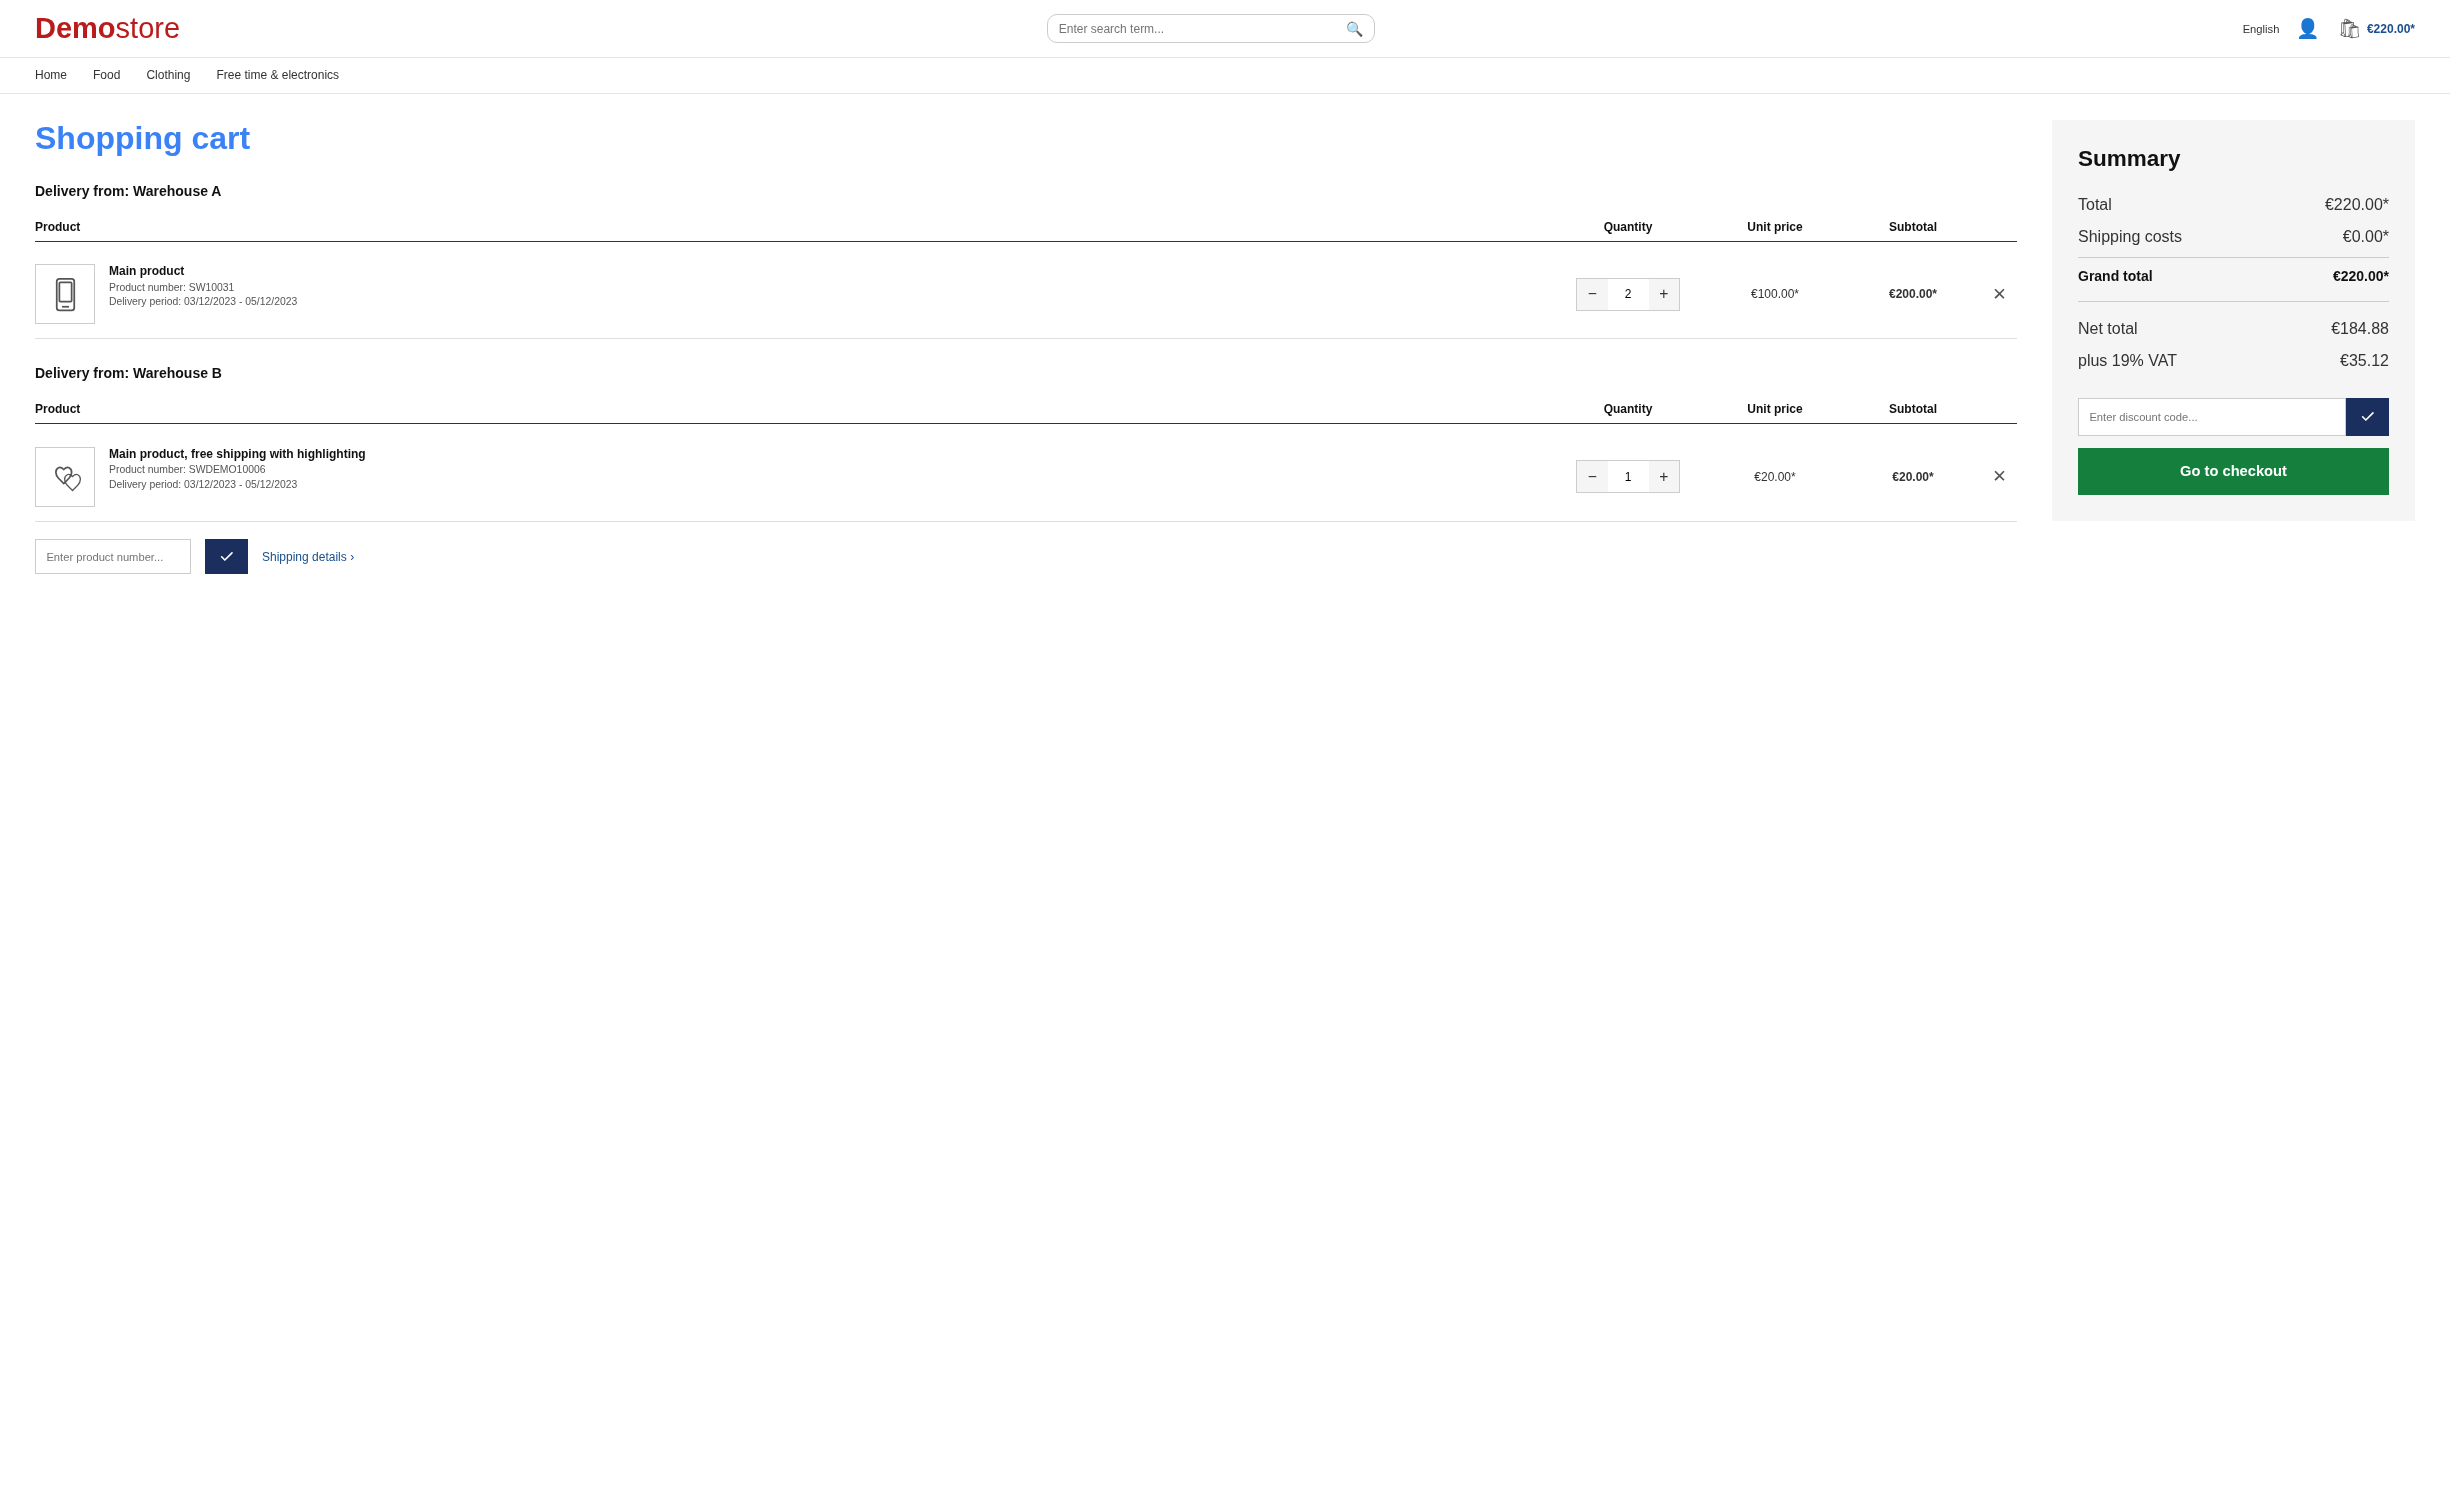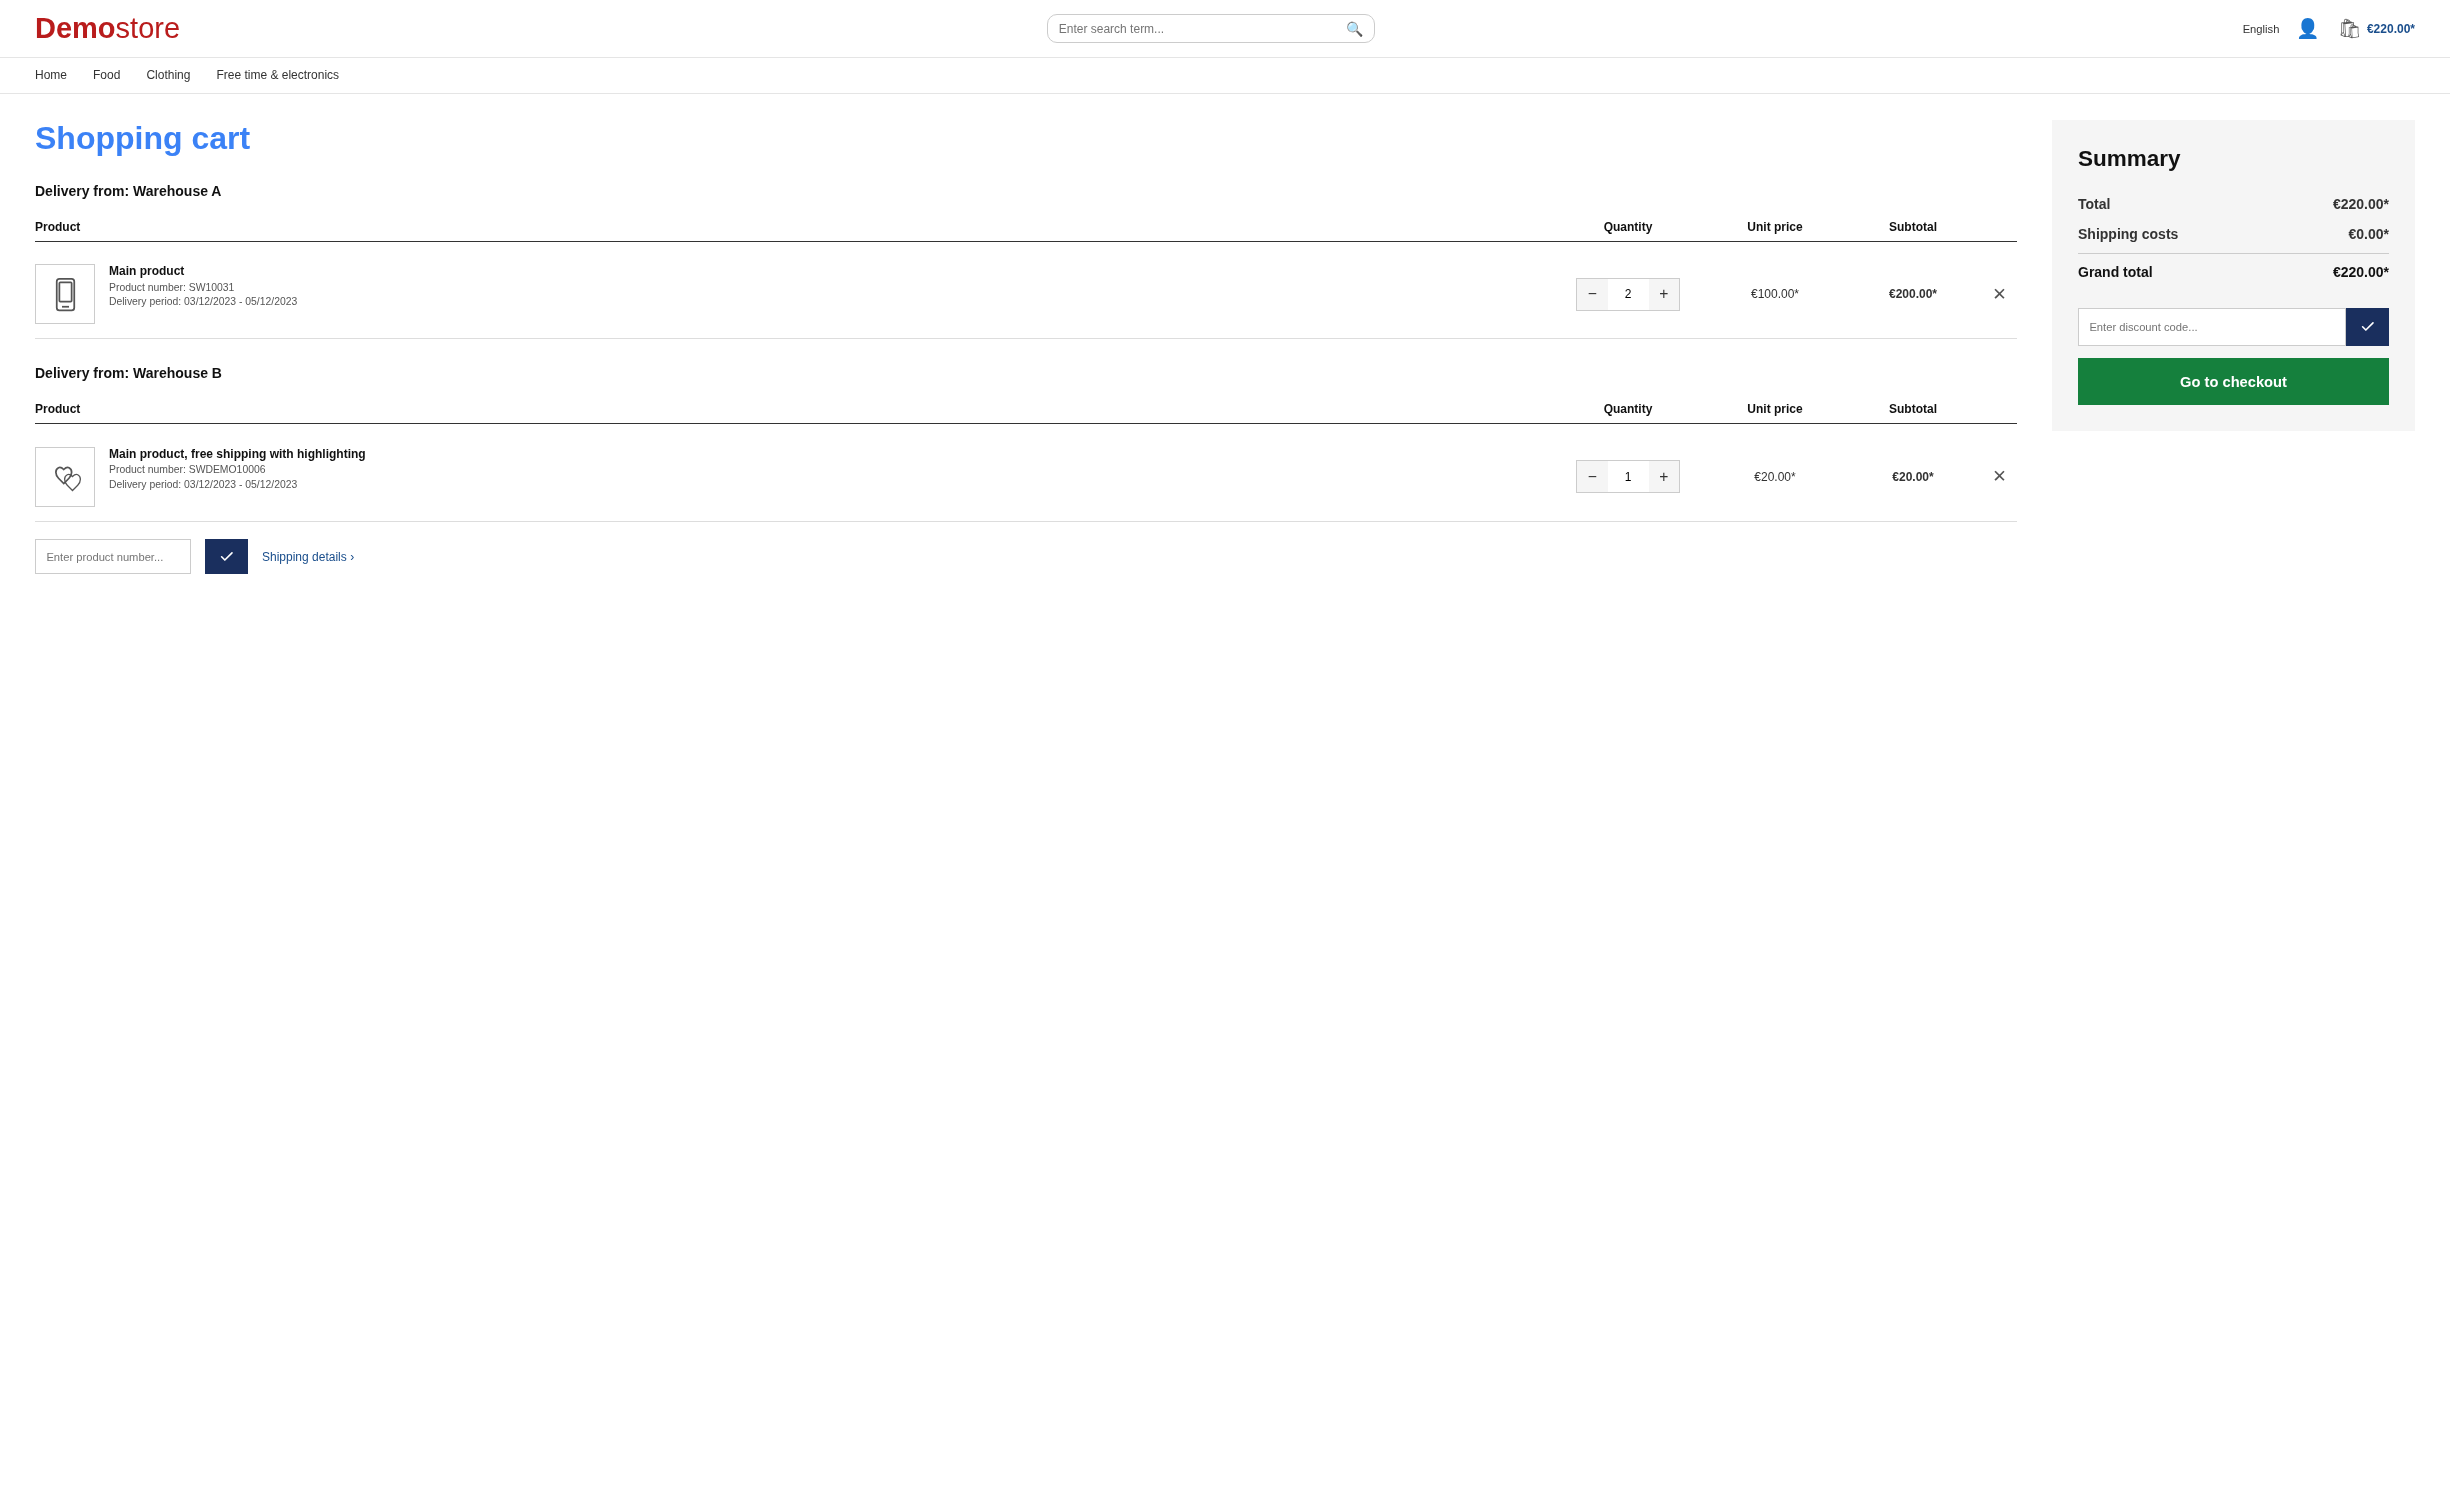--- a/index.html
+++ b/index.html
@@ -64,21 +64,21 @@
     
     .add-product-row { display: flex; align-items: center; gap: 14px; margin-top: 17.3px; }
     .product-number-input { border: 0.9px solid #ccc; padding: 7px 10.4px; font-size: 11.2px; color: #999; outline: none; width: 156px; height: 35px; }
     .add-product-btn { background: #1a2f5e; border: none; width: 43px; height: 35px; cursor: pointer; display: flex; align-items: center; justify-content: center; }
     .add-product-btn svg { width: 15.6px; height: 15.6px; fill: #fff; }
     .shipping-details-link { color: #1a4e8c; font-size: 12px; text-decoration: none; display: flex; align-items: center; gap: 3.5px; cursor: pointer; }
 
     
     .summary-box { background: #f5f5f5; padding: 26px; }
     .summary-title { font-size: 22.5px; font-weight: bold; color: #111; margin-bottom: 17.3px; }
-    .summary-row { display: flex; justify-content: space-between; padding: 7px 0; font-size: 14px; font-weight: bold; }
+    .summary-row { display: flex; justify-content: space-between; padding: 7px 0; font-size: 16px; }
     .summary-row.divider { border-top: 0.9px solid #ccc; padding-top: 10.4px; margin-top: 3.5px; }
     .summary-row .label { color: #333; }
     .summary-row .value { color: #333; }
     .summary-row.grand-total { font-weight: bold; font-size: 14px; }
     .summary-row.grand-total .label { font-weight: bold; color: #111; }
     .summary-row.grand-total .value { font-weight: bold; color: #111; }
     .summary-vat-block { margin-top: 10.4px; border-top: 0.9px solid #ccc; padding-top: 10.4px; }
 
     
     .discount-row { display: flex; margin-top: 21px; }
@@ -224,20 +224,30 @@
       <div class="summary-row">
         <span class="label">Shipping costs</span>
         <span class="value">€0.00*</span>
       </div>
 
       <div class="summary-row divider grand-total">
         <span class="label">Grand total</span>
         <span class="value">€220.00*</span>
       </div>
 
+      <div class="summary-vat-block">
+        <div class="summary-row">
+          <span class="label">Net total</span>
+          <span class="value">€184.88</span>
+        </div>
+        <div class="summary-row">
+          <span class="label">plus 19% VAT</span>
+          <span class="value">€35.12</span>
+        </div>
+      </div>
 
       <div class="discount-row">
         <input class="discount-input" type="text" placeholder="Enter discount code..." style="">
         <button class="discount-btn">
           <svg viewBox="0 0 24 24">
             <polyline points="20 6 9 17 4 12" stroke="#fff" stroke-width="2.5" fill="none" stroke-linecap="round" stroke-linejoin="round"></polyline>
           </svg>
         </button>
       </div>
 

